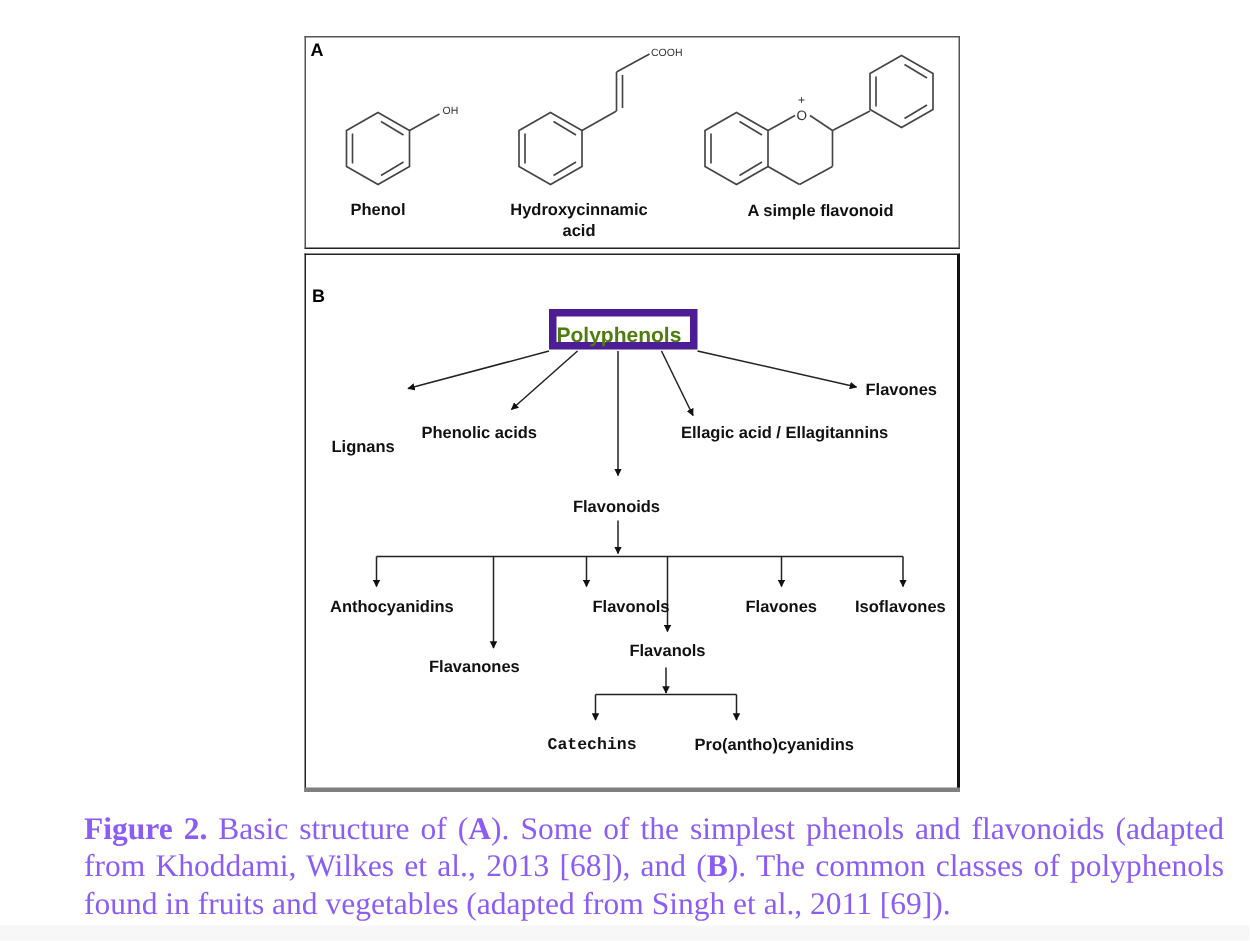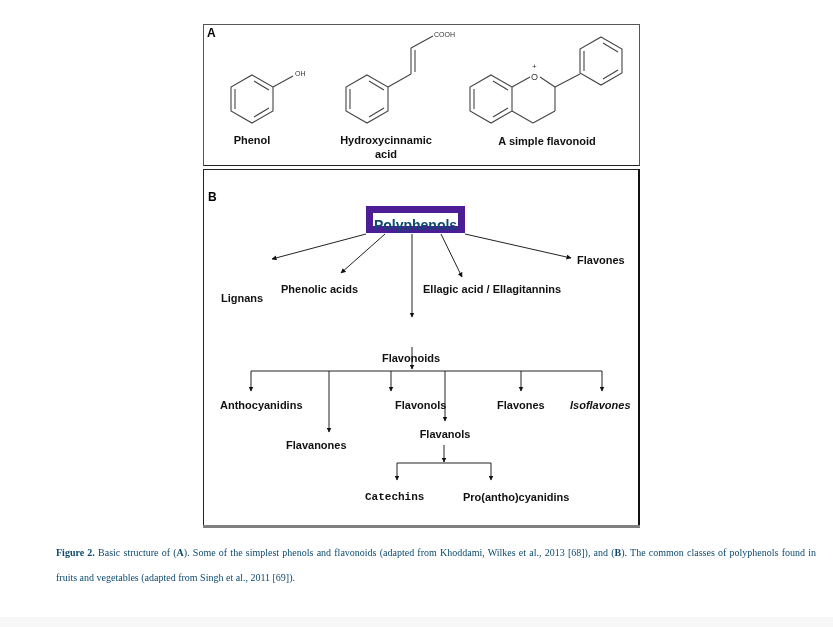--- a/index.html
+++ b/index.html
@@ -5,22 +5,22 @@
   html, body { margin: 0; padding: 0; background: #ffffff; }
   body { width: 833px; height: 627px; position: relative; overflow: hidden; font-family: "Liberation Sans", sans-serif; }
   .panel { position: absolute; background: #fff; box-sizing: border-box; }
   #panelA { left: 203px; top: 24px; width: 437px; height: 142px; border: 1.5px solid #555; border-bottom: 1.5px solid #222; }
   #panelB { left: 203px; top: 169px; width: 437px; height: 359px; border-left: 1.5px solid #222; border-top: 1.5px solid #222; border-right: 2px solid #111; }
   #panelB-bottom { position: absolute; left: 203px; top: 525px; width: 437px; height: 3px; background: #808080; }
   .lbl { position: absolute; font-weight: bold; color: #111; font-size: 11px; white-space: nowrap; }
   .center { transform: translateX(-50%); text-align: center; }
   .panel-letter { position: absolute; font-weight: bold; font-size: 12px; color: #000; }
   svg.overlay { position: absolute; left: 0; top: 0; }
-  #poly-box { position: absolute; left: 366px; top: 206px; width: 99px; height: 27px; border: 7px solid #4c1d95; box-sizing: border-box; background: #fff; font-weight: bold; font-size: 14px; text-align: center; line-height: 25px; color: #0c4a6e; }
-  #caption { position: absolute; left: 56px; top: 540px; width: 760px; font-family: "Liberation Serif", serif; font-size: 10px; line-height: 25px; color: #0c4a6e; text-align: justify; }
+  #poly-box { position: absolute; left: 366px; top: 206px; width: 99px; height: 27px; border: 5px solid #4c1d95; box-sizing: border-box; background: #fff; font-weight: bold; font-size: 14px; text-align: left; line-height: 25px; color: #4d7c0f; }
+  #caption { position: absolute; left: 56px; top: 540px; width: 760px; font-family: "Liberation Serif", serif; font-size: 21px; line-height: 25px; color: #8b5cf6; text-align: justify; }
   #caption b { font-weight: bold; }
   .chem { font-family: "Liberation Sans", sans-serif; font-size: 7px; fill: #333; }
   #bottom-bar { position: absolute; left: 0; top: 617px; width: 833px; height: 10px; background: #f7f7f7; }
 </style>
 </head>
 <body>
 
 <div id="panelA" class="panel"></div>
 <div class="panel-letter" style="left:207px; top:26px;">A</div>
 
@@ -108,29 +108,29 @@
     <line x1="397" y1="463" x2="491" y2="463"></line>
     <line x1="397" y1="463" x2="397" y2="480" marker-end="url(#arr)"></line>
     <line x1="491" y1="463" x2="491" y2="480" marker-end="url(#arr)"></line>
   </g>
 </svg>
 
 <div id="poly-box">Polyphenols</div>
 
 <div class="lbl" style="left:221px; top:256px;margin-top:36px;">Lignans</div>
 <div class="lbl" style="left:281px; top:283px;">Phenolic acids</div>
-<div class="lbl center" style="left:411px; top:332px;margin-top:20px;">Flavonoids</div>
-<div class="lbl" style="left:423px; top:283px;text-align:center;">Ellagic acid / Ellagitannins</div>
+<div class="lbl center" style="left:411px; top:332px;">Flavonoids</div>
+<div class="lbl" style="left:454px; top:283px;text-align:center;">Ellagic acid / Ellagitannins</div>
 <div class="lbl" style="left:577px; top:254px;">Flavones</div>
 
 <div class="lbl" style="left:220px; top:399px;">Anthocyanidins</div>
 <div class="lbl" style="left:286px; top:439px;">Flavanones</div>
 <div class="lbl" style="left:353px; top:399px;padding-left:42px;">Flavonols</div>
 <div class="lbl center" style="left:445px; top:428px;">Flavanols</div>
 <div class="lbl" style="left:497px; top:399px;">Flavones</div>
-<div class="lbl" style="left:570px; top:399px;font-style:italic;">Isoflavones</div>
+<div class="lbl" style="left:570px; top:399px;">Isoflavones</div>
 
 <div class="lbl" style="left:365px; top:491px;font-family:Liberation Mono, monospace;">Catechins</div>
 <div class="lbl" style="left:463px; top:491px;">Pro(antho)cyanidins</div>
 
 <div id="caption"><b>Figure 2.</b><span> Basic structure of (</span><b>A</b><span>). Some of the simplest phenols and flavonoids (adapted from Khoddami, Wilkes et al., 2013 [68]), and (</span><b>B</b><span>). The common classes of polyphenols found in fruits and vegetables (adapted from Singh et al., 2011 [69]).</span></div>
 
 <div id="bottom-bar"></div>
 
 </body></html>

